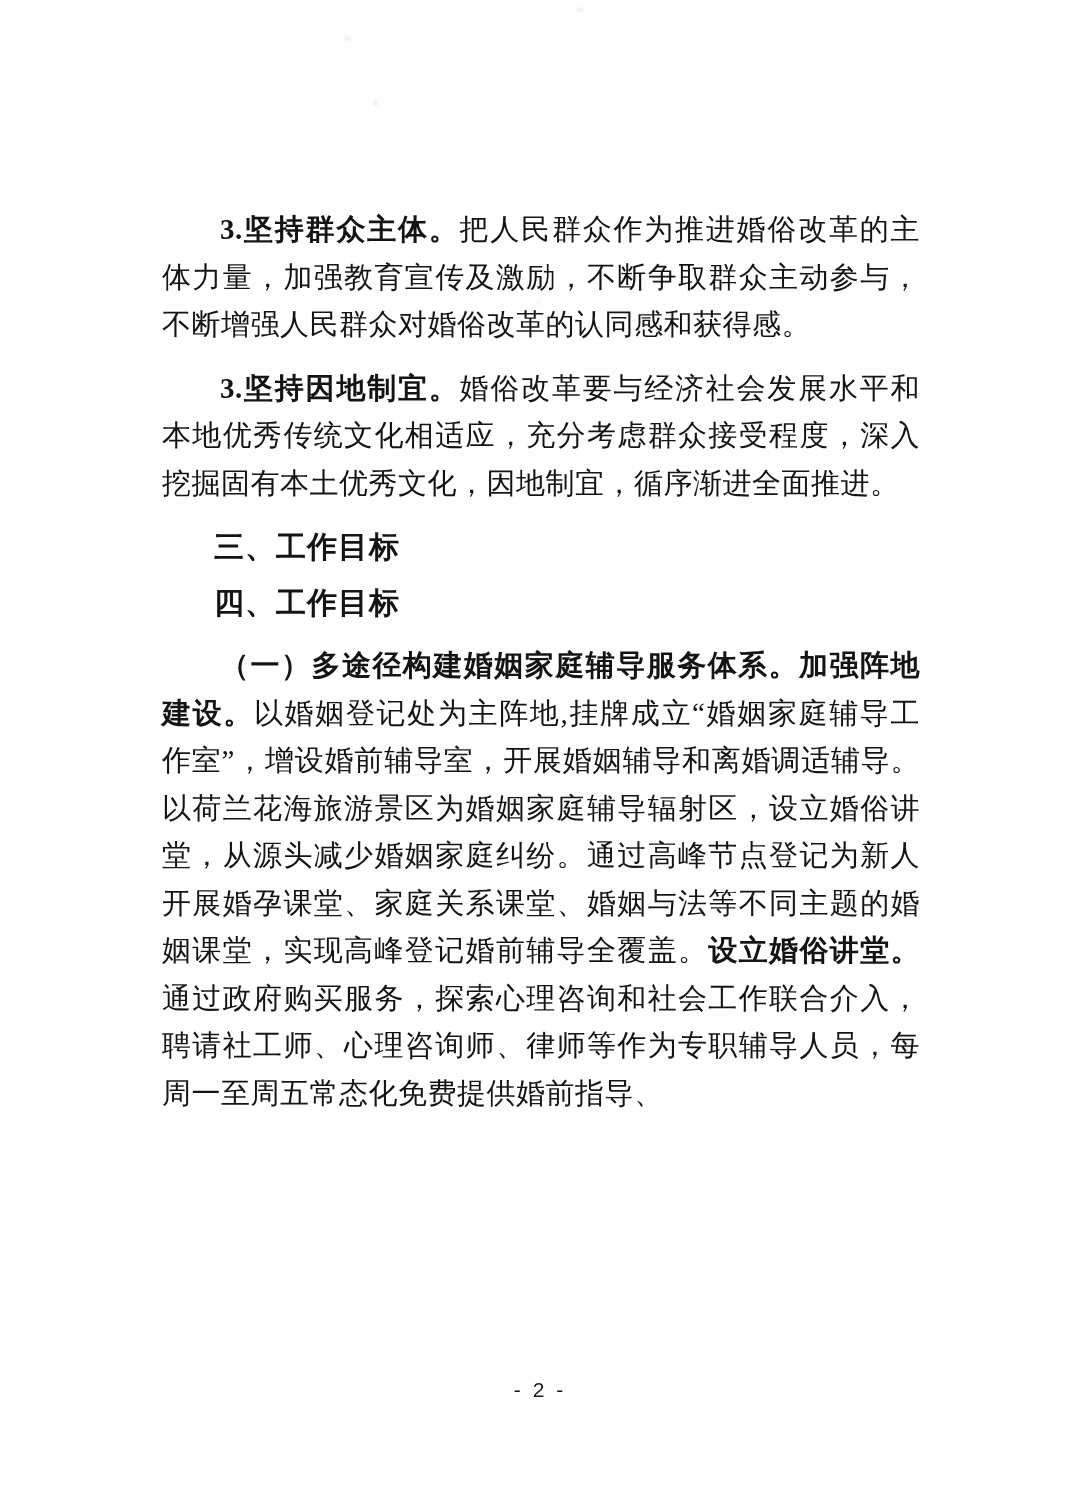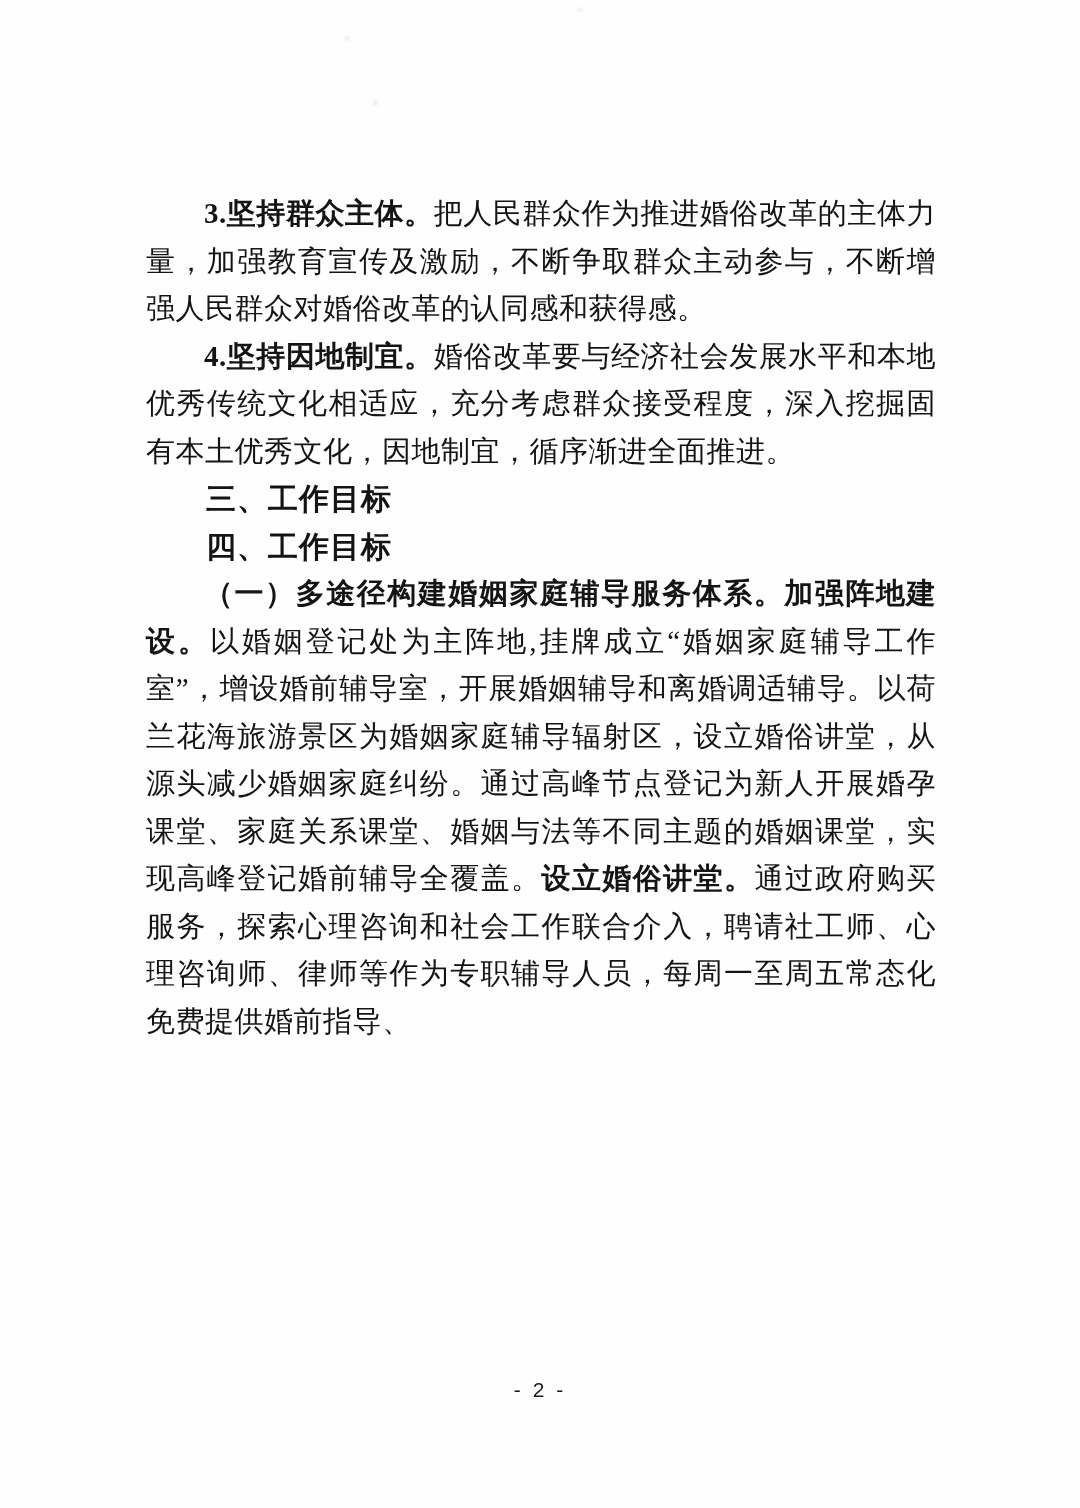--- a/index.html
+++ b/index.html
@@ -28,30 +28,30 @@
   .n3 { left: 576px; top: 8px;   width: 8px; height: 4px; }
   .n4 { left: 536px; top: 300px; width: 5px; height: 5px; background: rgba(120,120,120,0.07); }
 
   .content {
     position: absolute;
     left: 146px;
     top: 190px;
     width: 790px;
   }
   .paragraph {
-    margin: 0;
+    margin: 16px;
     font-size: 29px;
     line-height: 47.5px;
     text-align: justify;
     text-indent: 2em;
     letter-spacing: 0.5px;
     word-break: break-all;
   }
   .heading {
-    margin: 0;
+    margin: 8px;
     font-size: 30px;
     line-height: 47.5px;
     text-indent: 2em;
     font-weight: 700;
     font-family: Liberation Sans, sans-serif;
     letter-spacing: 1px;
   }
   .run { font-weight: 400; }
   .run.bold { font-weight: 700; }
 
@@ -71,20 +71,20 @@
 <body>
 
 <div class="page">
   <div class="noise n1"></div>
   <div class="noise n2"></div>
   <div class="noise n3"></div>
   <div class="noise n4"></div>
 
   <div class="content" id="doc-body">
       <p class="paragraph"><span class="run bold">3.坚持群众主体。</span><span class="run">把人民群众作为推进婚俗改革的主体力量，加强教育宣传及激励，不断争取群众主动参与，不断增强人民群众对婚俗改革的认同感和获得感。</span></p>
-      <p class="paragraph"><span class="run bold">4.坚持因地制宜。</span><span class="run">婚俗改革要与经济社会发展水平和本地优秀传统文化相适应，充分考虑群众接受程度，深入挖掘固有本土优秀文化，因地制宜，循序渐进全面推进。</span></p>
+      <p class="paragraph"><span class="run bold">3.坚持因地制宜。</span><span class="run">婚俗改革要与经济社会发展水平和本地优秀传统文化相适应，充分考虑群众接受程度，深入挖掘固有本土优秀文化，因地制宜，循序渐进全面推进。</span></p>
       <p class="heading"><span class="run bold">三、工作目标</span></p>
       <p class="heading"><span class="run bold">四、工作目标</span></p>
       <p class="paragraph"><span class="run bold">（一）多途径构建婚姻家庭辅导服务体系。加强阵地建设。</span><span class="run">以婚姻登记处为主阵地,挂牌成立“婚姻家庭辅导工作室”，增设婚前辅导室，开展婚姻辅导和离婚调适辅导。以荷兰花海旅游景区为婚姻家庭辅导辐射区，设立婚俗讲堂，从源头减少婚姻家庭纠纷。通过高峰节点登记为新人开展婚孕课堂、家庭关系课堂、婚姻与法等不同主题的婚姻课堂，实现高峰登记婚前辅导全覆盖。</span><span class="run bold">设立婚俗讲堂。</span><span class="run">通过政府购买服务，探索心理咨询和社会工作联合介入，聘请社工师、心理咨询师、律师等作为专职辅导人员，每周一至周五常态化免费提供婚前指导、</span></p>
     </div>
 
   <div class="footer">- 2 -</div>
 </div>
 
 </body></html>

